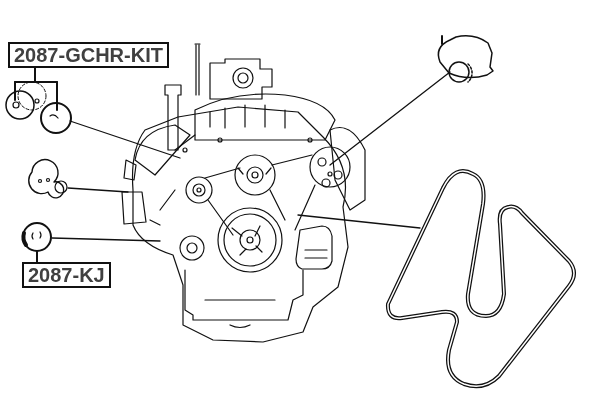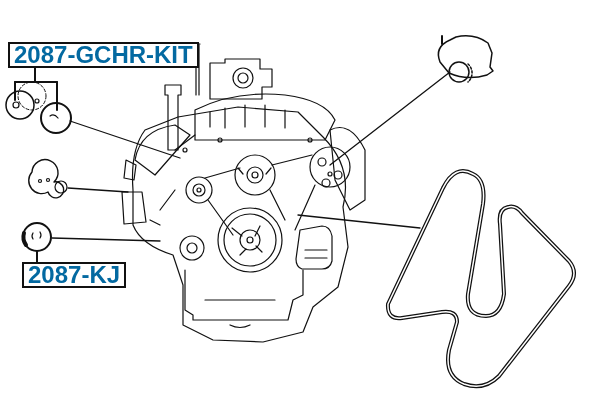--- a/index.html
+++ b/index.html
@@ -2,24 +2,24 @@
 <html><head>
 <meta charset="utf-8">
 <style>
   html, body { margin: 0; padding: 0; background: #ffffff; }
   body { width: 600px; height: 400px; position: relative; overflow: hidden; font-family: "Liberation Sans", sans-serif; }
   .canvas { position: absolute; left: 0; top: 0; width: 600px; height: 400px; }
   .label-box {
     position: absolute;
     border: 2px solid #111;
     background: #fff;
-    color: #0369a1;
+    color: #404040;
     font-family: "Liberation Sans", sans-serif;
     font-weight: bold;
-    font-size: 24px;
+    font-size: 20px;
     line-height: 20px;
     padding: 1px 4px 1px 4px;
     letter-spacing: 0px;
     white-space: nowrap;
   }
   #label-kit { left: 8px; top: 42px; }
   #label-kj { left: 22px; top: 262px; }
 </style>
 </head>
 <body>

